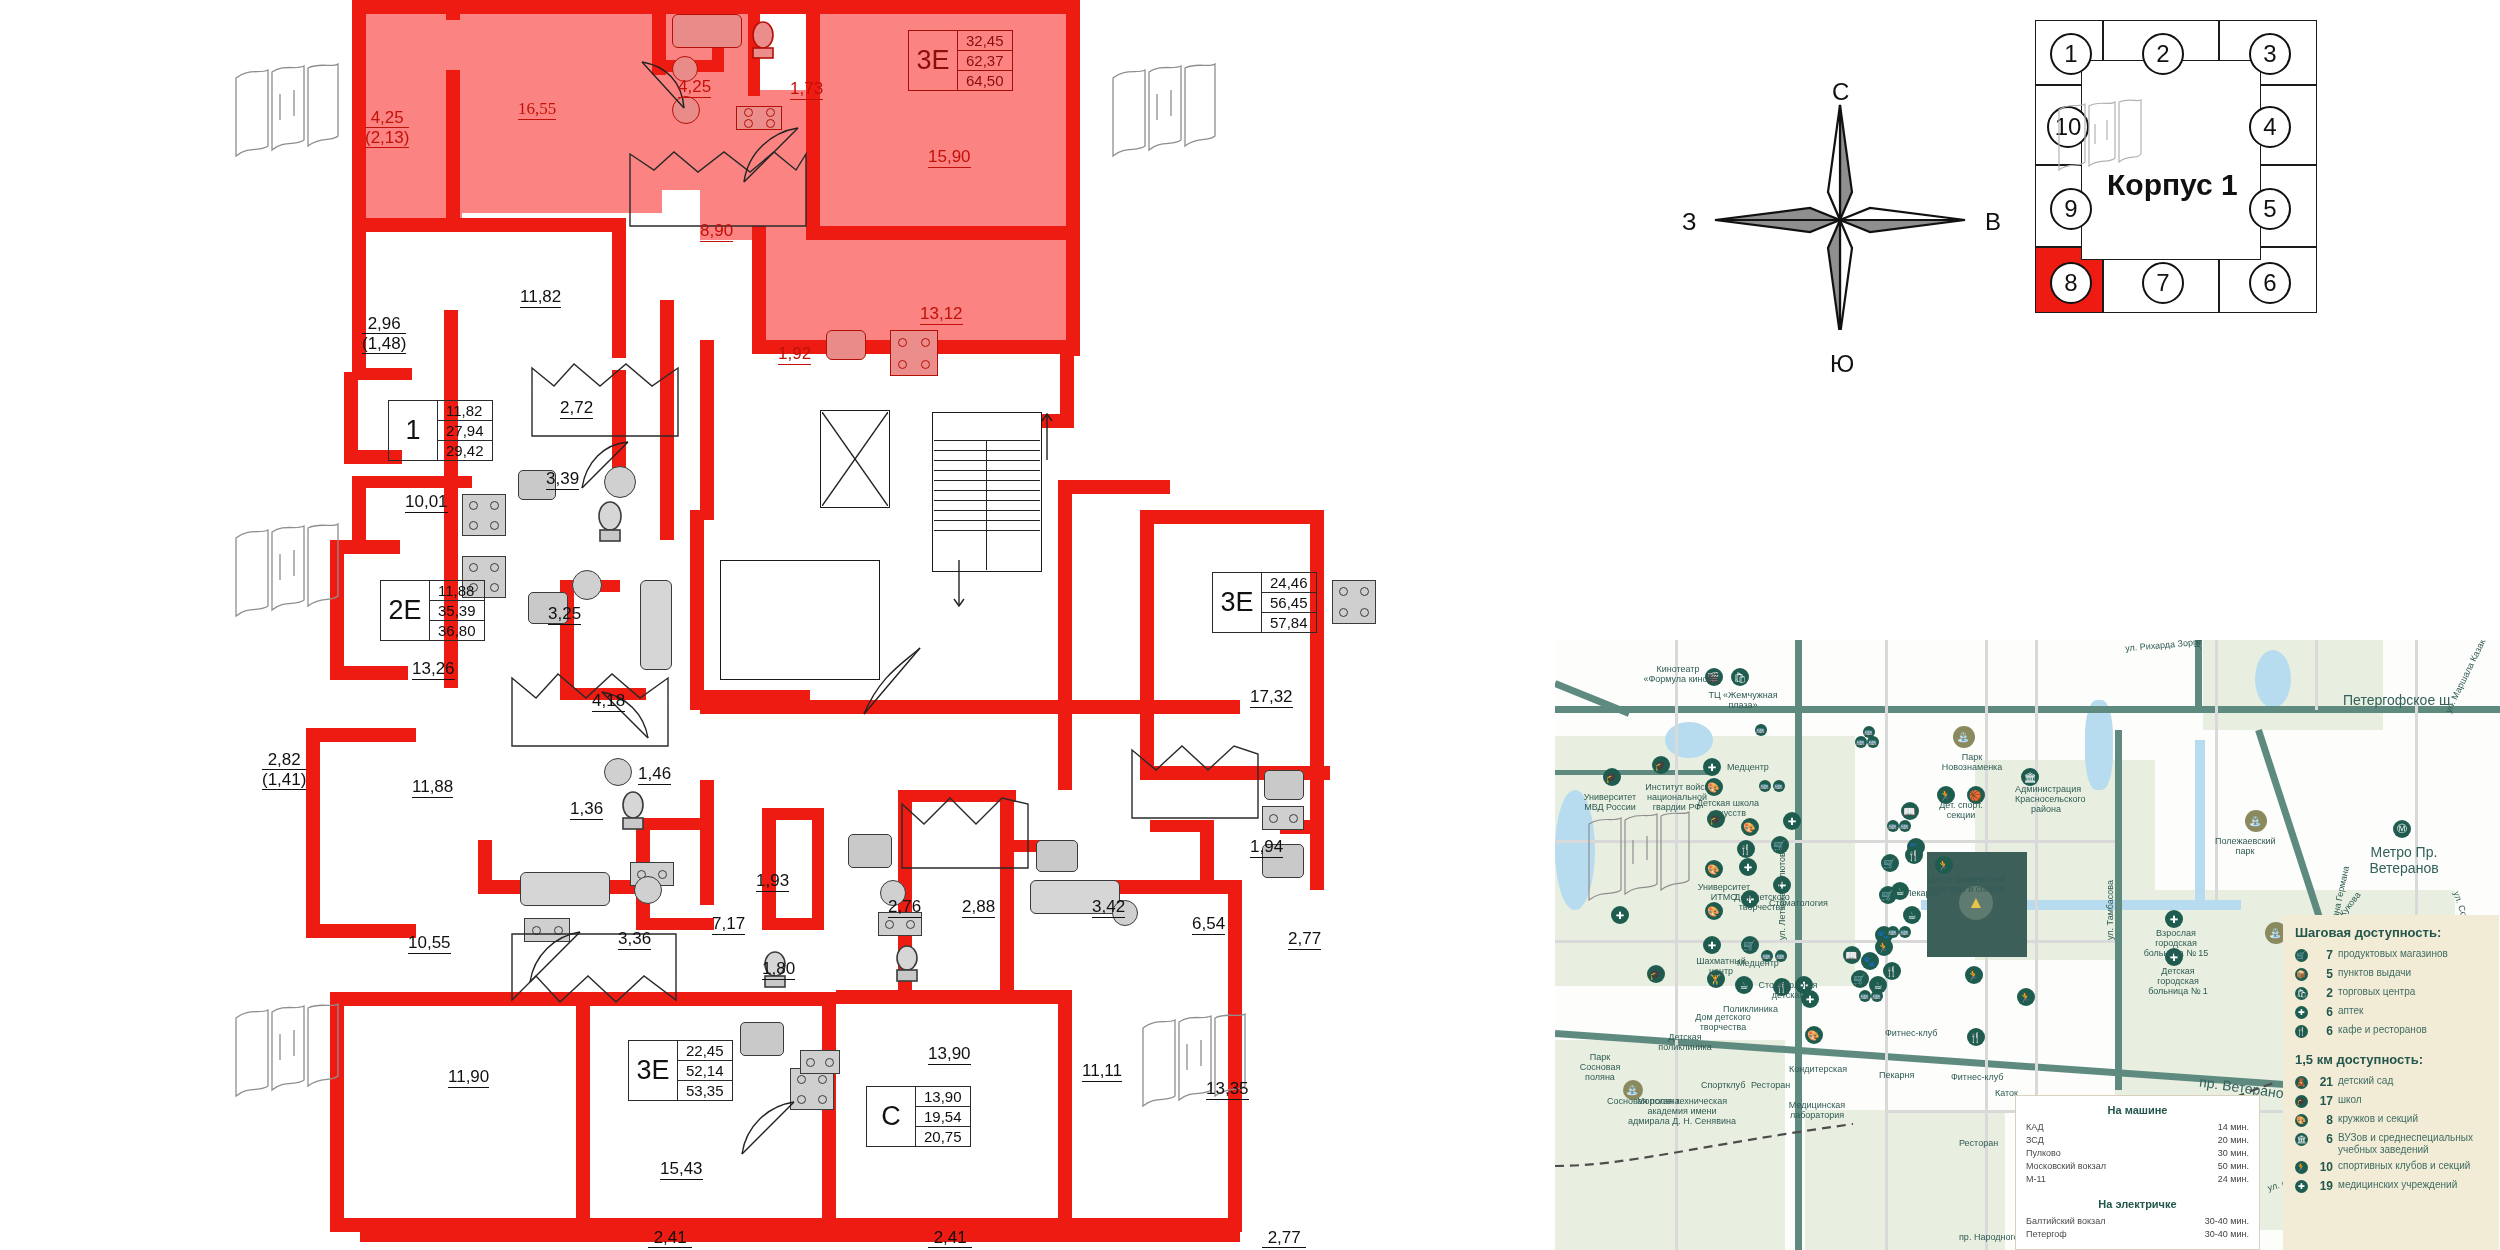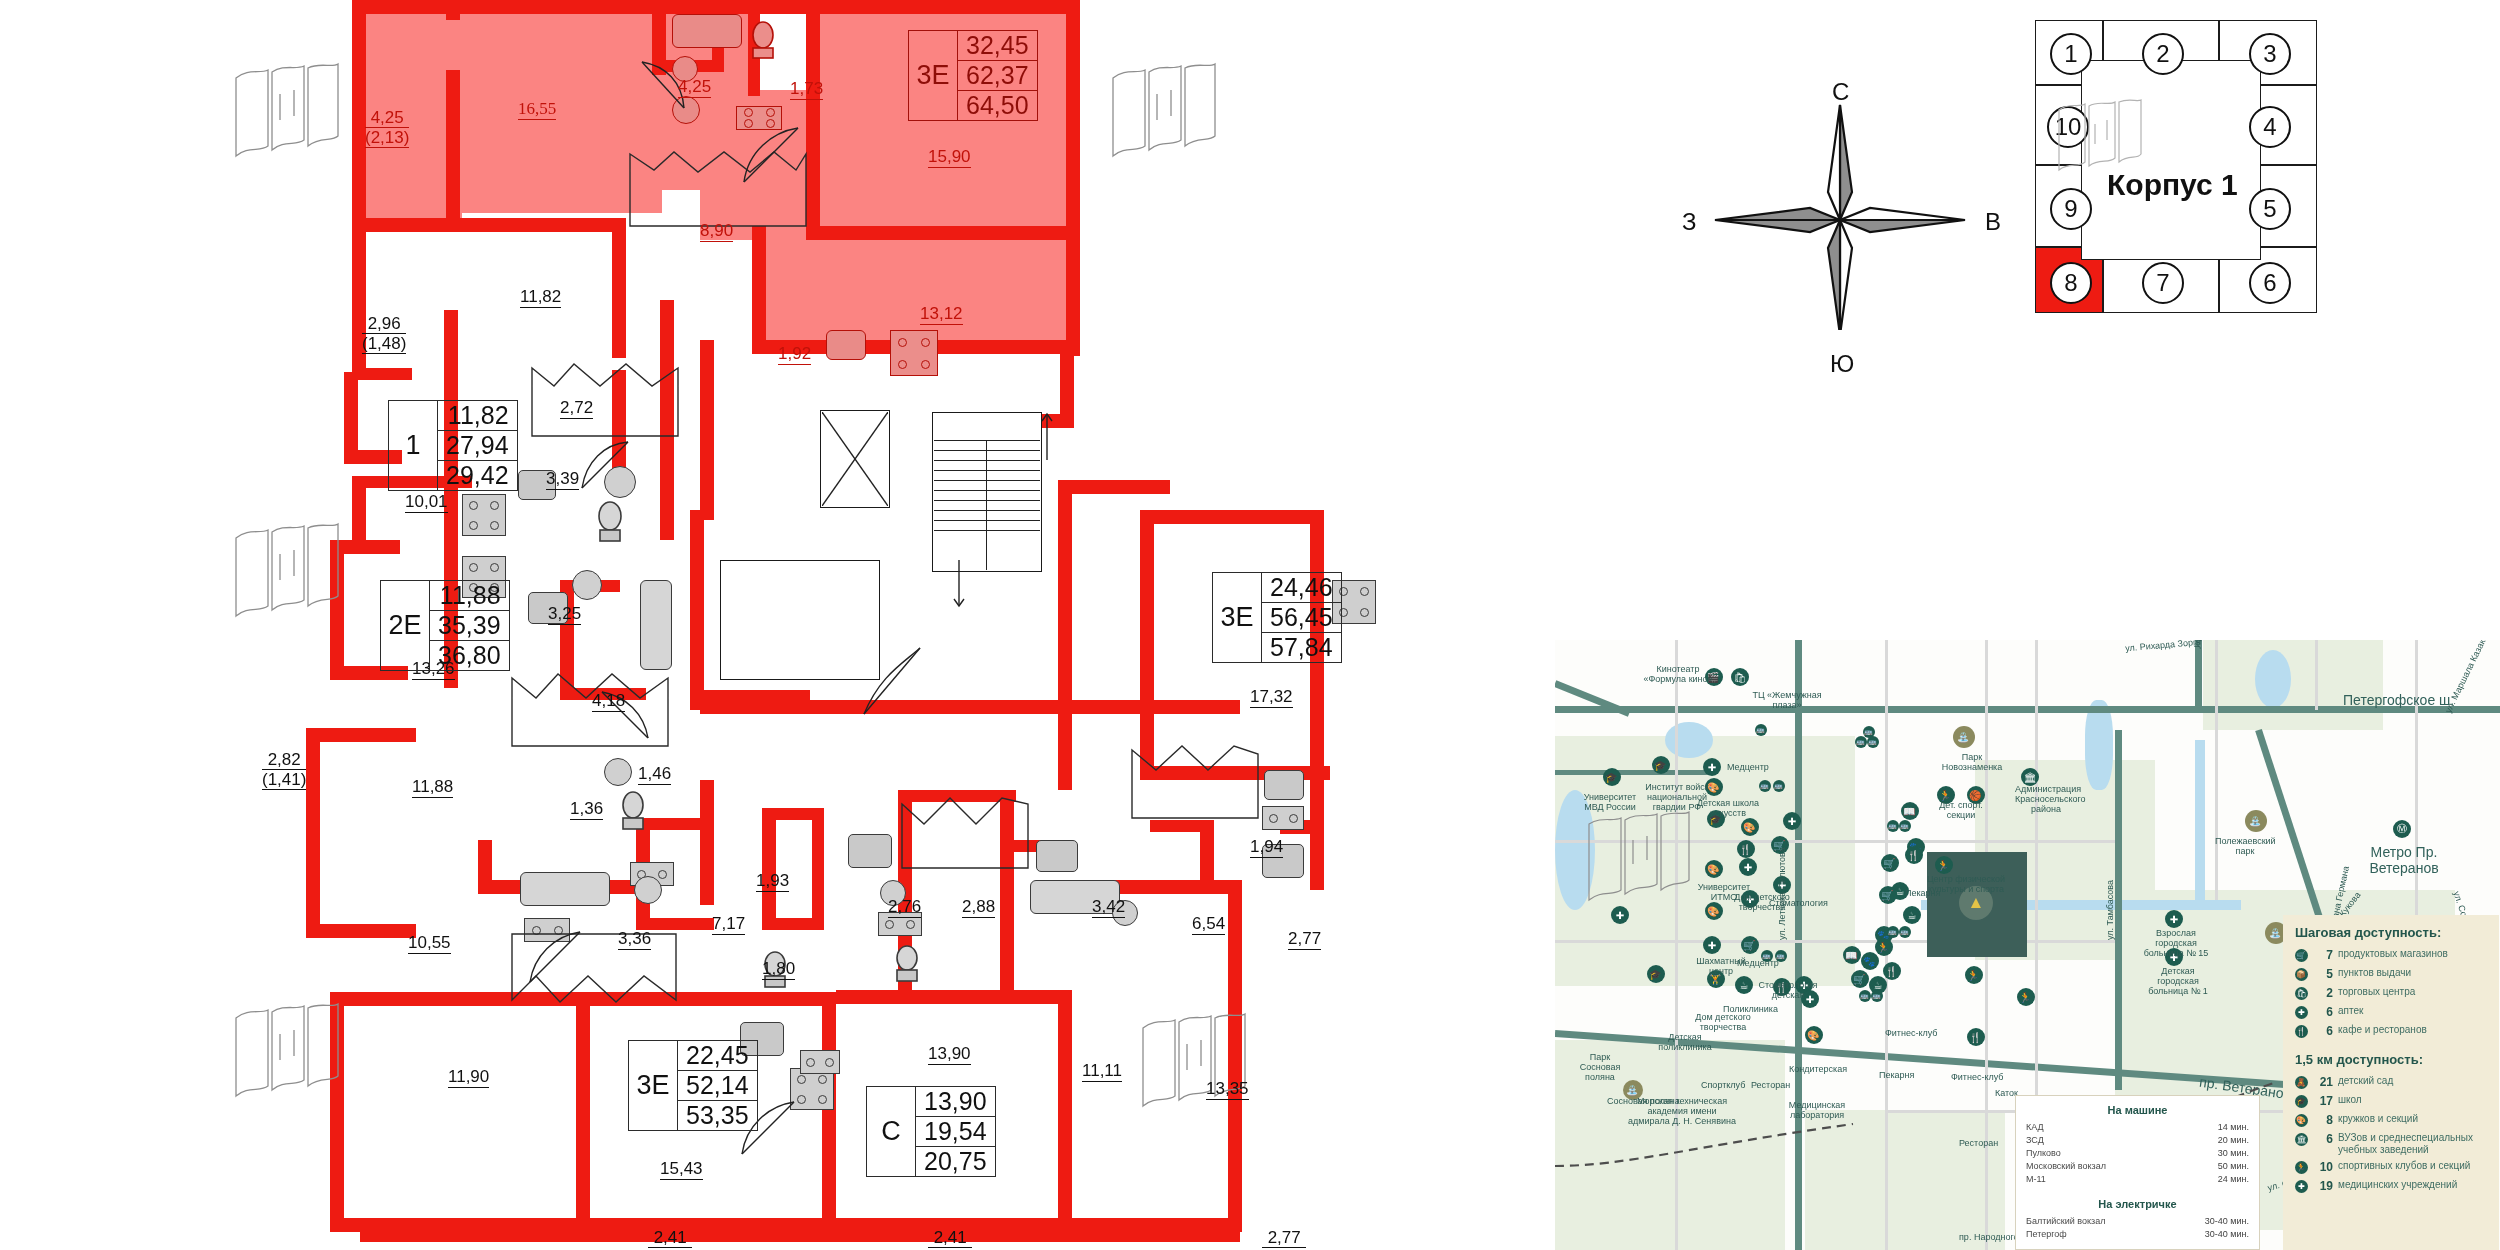--- a/index.html
+++ b/index.html
@@ -19,21 +19,21 @@
   .lbl2 span{display:block;border-bottom:1.4px solid #111;}
   .lbl2.red span{border-bottom-color:#c11109;}
   .lbl2.red{color:#c11109;}
 
   
   .aptbox{position:absolute;display:flex;border:1.4px solid #2b2b2b;background:transparent;
           font-size:19px;color:#111;line-height:1;}
   .aptbox .t{display:flex;align-items:center;justify-content:center;
              padding:0 7px;font-size:27px;border-right:1.4px solid #2b2b2b;min-width:34px;}
   .aptbox .nums{display:flex;flex-direction:column;}
-  .aptbox .nums div{padding:2px 8px;border-bottom:1.4px solid #2b2b2b;text-align:right;font-size:25px;}
+  .aptbox .nums div{padding:2px 8px;border-bottom:1.4px solid #2b2b2b;text-align:left;font-size:15px;}
   .aptbox .nums div:last-child{border-bottom:none;}
   .aptbox.red{border-color:#a3100a;color:#8e0d08;}
   .aptbox.red .t{border-right-color:#a3100a;}
   .aptbox.red .nums div{border-bottom-color:#a3100a;}
 
   
   .fx{position:absolute;border:1.6px solid #3b3b3b;background:#d6d6d6;box-sizing:border-box;}
   .fx.r{border-radius:6px;}
   .fx.red{border-color:#b51008;background:#e98b88;}
   .hob{position:absolute;background:#cfcfcf;border:1.6px solid #3b3b3b;box-sizing:border-box;
@@ -749,21 +749,21 @@
   <div class="maplabel" style="left:766px;top:320px;transform:rotate(-78deg);transform-origin:left top;">ул. Партизана Германа</div>
   <div class="maplabel" style="left:404px;top:592px;">пр. Народного Ополчения</div>
   <div class="maplabel" style="left:745px;top:320px;transform:rotate(-52deg);transform-origin:left top;">пр. Маршала Жукова</div>
   <div class="maplabel" style="left:570px;top:0px;transform:rotate(-5deg);">ул. Рихарда Зорге</div>
   <div class="maplabel" style="left:712px;top:536px;transform:rotate(-14deg);">ул. Стойкости</div>
   <div class="maplabel" style="left:906px;top:250px;transform:rotate(72deg);transform-origin:left top;">ул. Солдата Корзуна</div>
   <div class="maplabel" style="left:888px;top:70px;transform:rotate(-64deg);transform-origin:left top;">ул. Маршала Казакова</div>
   <div class="maplabel" style="left:636px;top:6px;transform:rotate(-70deg);transform-origin:left top;">ул. Д</div>
 
   <div class="maplabel" style="left:88px;top:24px;width:70px;white-space:normal;">Кинотеатр «Формула кино»</div>
-  <div class="maplabel" style="left:148px;top:50px;width:80px;white-space:normal;margin-left:44px;">ТЦ «Жемчужная плаза»</div>
+  <div class="maplabel" style="left:148px;top:50px;width:80px;white-space:normal;">ТЦ «Жемчужная плаза»</div>
   <div class="maplabel" style="left:382px;top:112px;width:70px;white-space:normal;">Парк Новознаменка</div>
   <div class="maplabel" style="left:22px;top:152px;width:66px;white-space:normal;">Университет МВД России</div>
   <div class="maplabel" style="left:78px;top:142px;width:88px;white-space:normal;">Институт войск национальной гвардии РФ</div>
   <div class="maplabel" style="left:172px;top:122px;">Медцентр</div>
   <div class="maplabel" style="left:138px;top:158px;width:70px;white-space:normal;">Детская школа искусств</div>
   <div class="maplabel" style="left:214px;top:258px;">Стоматология</div>
   <div class="maplabel" style="left:140px;top:242px;width:58px;white-space:normal;">Университет ИТМО</div>
   <div class="maplabel" style="left:178px;top:252px;width:58px;white-space:normal;">Дом детского творчества</div>
   <div class="maplabel" style="left:138px;top:316px;width:56px;white-space:normal;">Шахматный центр</div>
   <div class="maplabel" style="left:182px;top:318px;">Медцентр</div>

